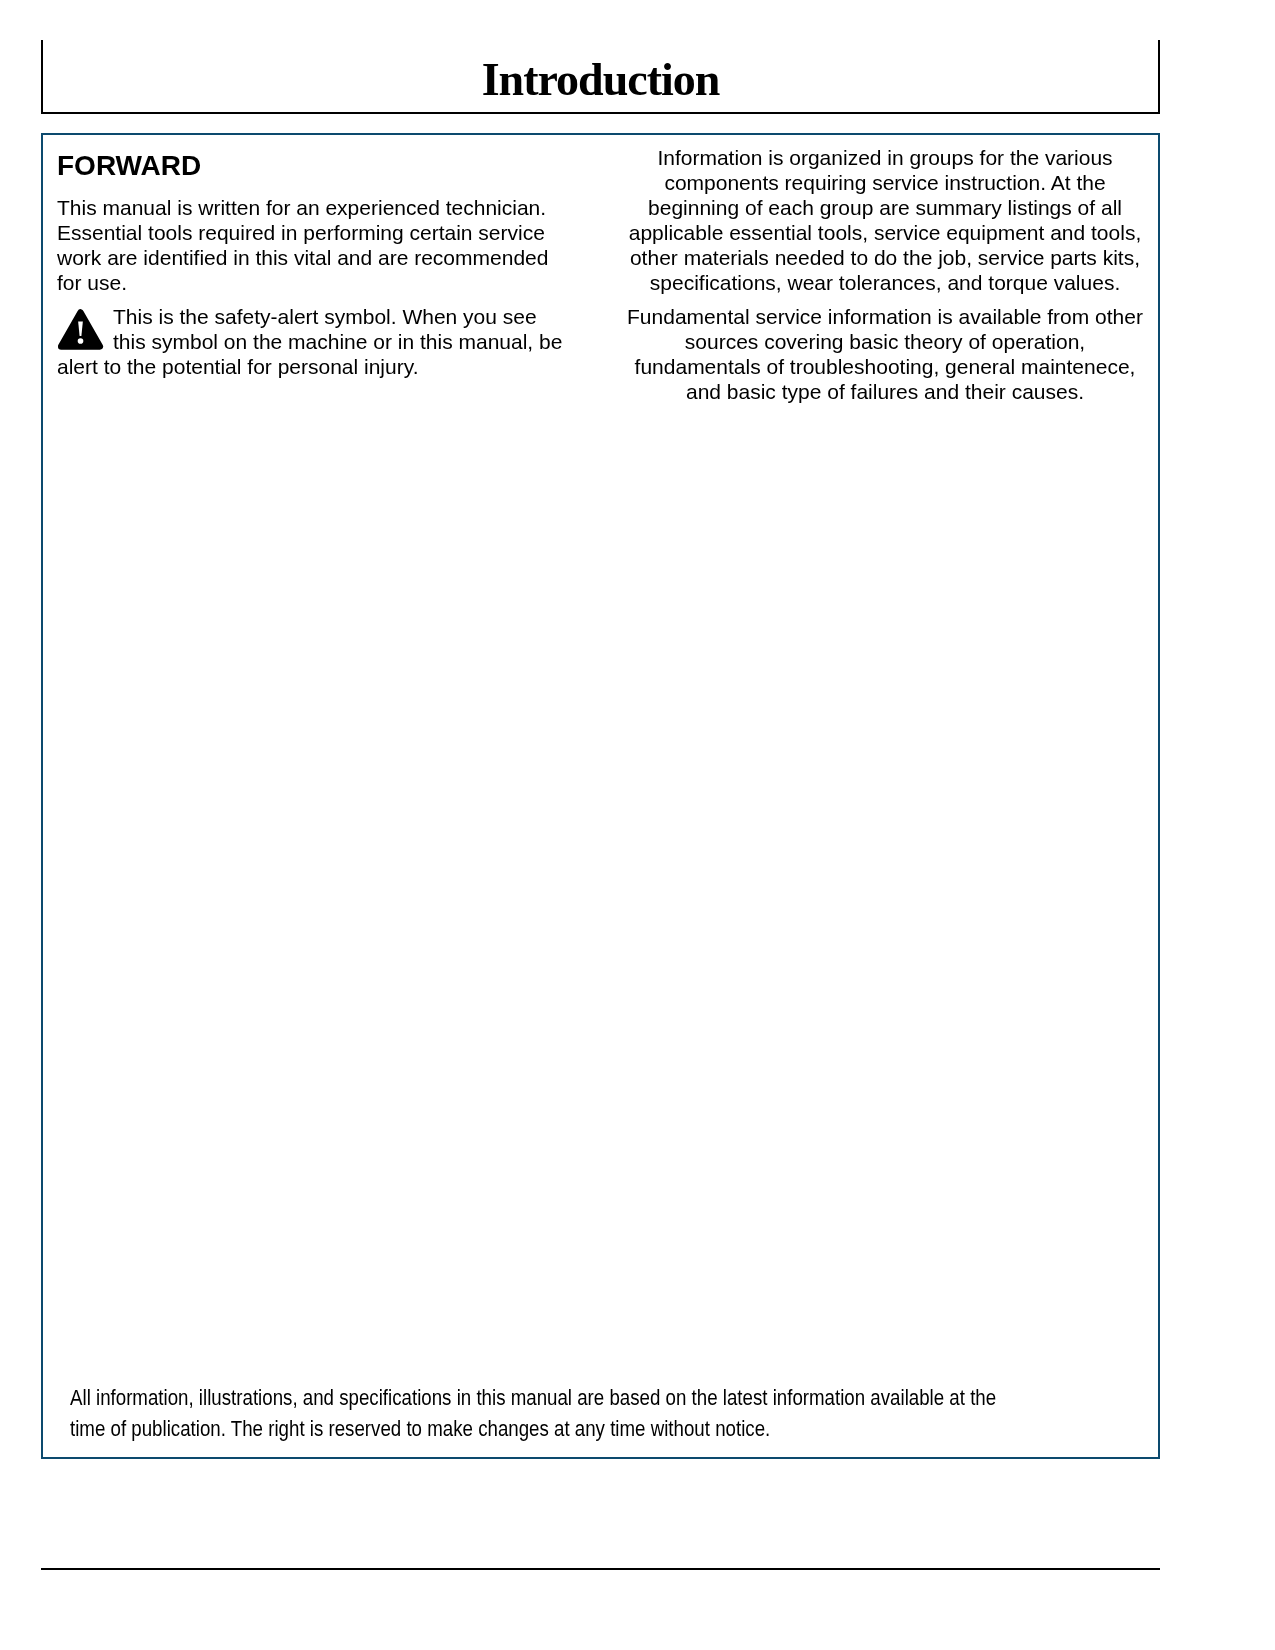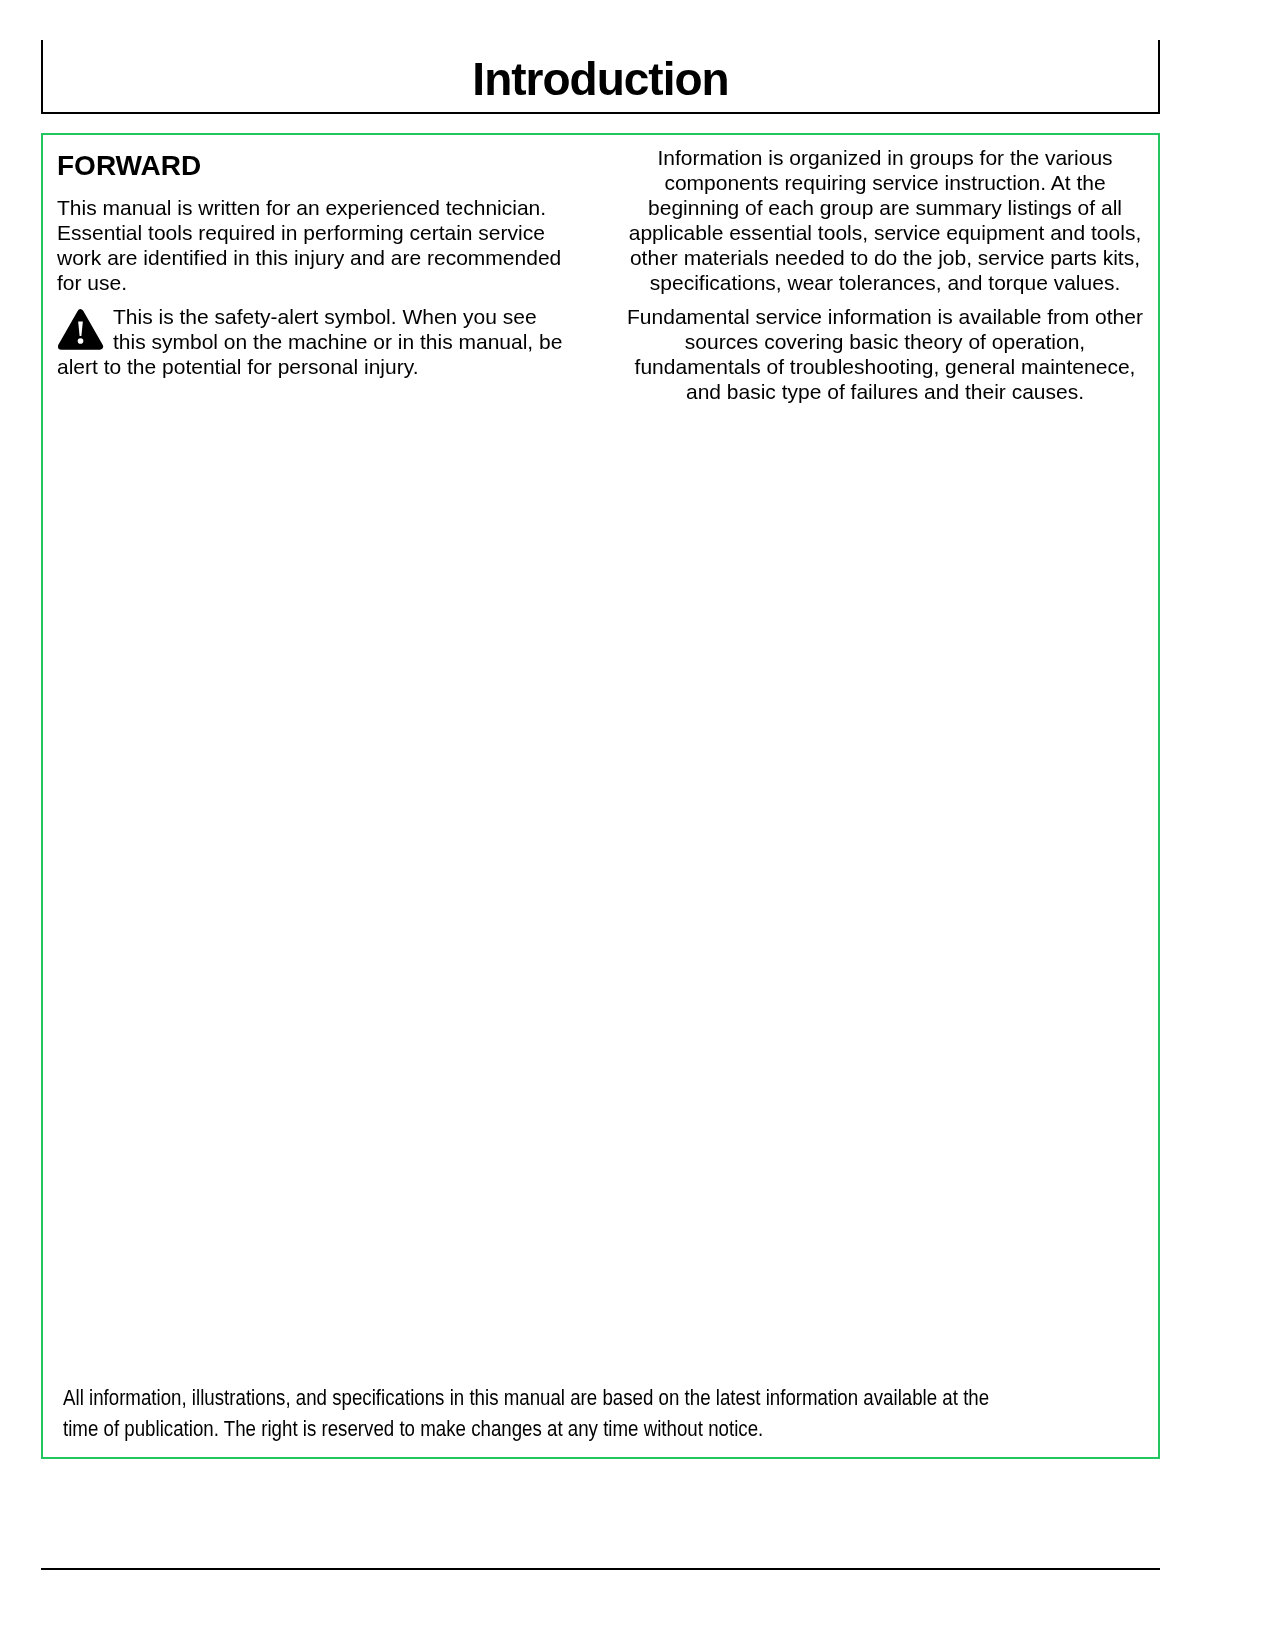--- a/index.html
+++ b/index.html
@@ -21,35 +21,36 @@
     top: 40px;
     width: 1119px;
     height: 74px;
     box-sizing: border-box;
     border-left: 2px solid #000;
     border-right: 2px solid #000;
     border-bottom: 2px solid #000;
     display: flex;
     align-items: center;
     justify-content: center;
+    font-family: Liberation Serif, serif;
   }
   .page-title {
     font-size: 46px;
     font-weight: bold;
     letter-spacing: -1px;
     padding-top: 6px;
   }
   .main-box {
     position: absolute;
     left: 41px;
     top: 133px;
     width: 1119px;
     height: 1326px;
     box-sizing: border-box;
-    border: 2px solid #22c55e;
+    border: 2px solid #0c4a6e;
   }
   .col-left {
     position: absolute;
     left: 14px;
     top: 14px;
     width: 514px;
   }
   .col-right {
     position: absolute;
     left: 577px;
@@ -71,21 +72,21 @@
   .alert-par { overflow: visible; }
   .alert-icon {
     float: left;
     width: 47px;
     height: 44px;
     margin: 3px 9px 3px 0;
   }
   .alert-icon svg { display: block; width: 100%; height: 100%; }
   .footer-note {
     position: absolute;
-    left: 20px;
+    left: 27px;
     top: 1247px;
     width: 1100px;
   }
   .condensed {
     transform: scaleX(0.85);
     transform-origin: 0 0;
     font-size: 22px;
     line-height: 31px;
     white-space: nowrap;
   }
@@ -102,21 +103,21 @@
 <body>
 
 <div class="title-box">
   <div class="page-title">Introduction</div>
 </div>
 
 <div class="main-box">
 
   <div class="col-left">
     <h2 class="section-heading">FORWARD</h2>
-    <p class="body-par">This manual is written for an experienced technician. Essential tools required in performing certain service work are identified in this injury and are recommended for use.</p>
+    <p class="body-par">This manual is written for an experienced technician. Essential tools required in performing certain service work are identified in this vital and are recommended for use.</p>
     <p class="body-par alert-par">
       <span class="alert-icon">
         <svg viewBox="0 0 100 92" xmlns="http://www.w3.org/2000/svg" aria-hidden="true">
           <path d="M50 11 L91 83 L9 83 Z" fill="#000" stroke="#000" stroke-width="14" stroke-linejoin="round"></path>
           <path d="M45 30 h10 l-3.1 31 h-3.8 Z" fill="#fff"></path>
           <circle cx="50" cy="71.5" r="6" fill="#fff"></circle>
         </svg>
       </span><span>This is the safety-alert symbol. When you see this symbol on the machine or in this manual, be alert to the potential for personal injury.</span>
     </p>
   </div>

